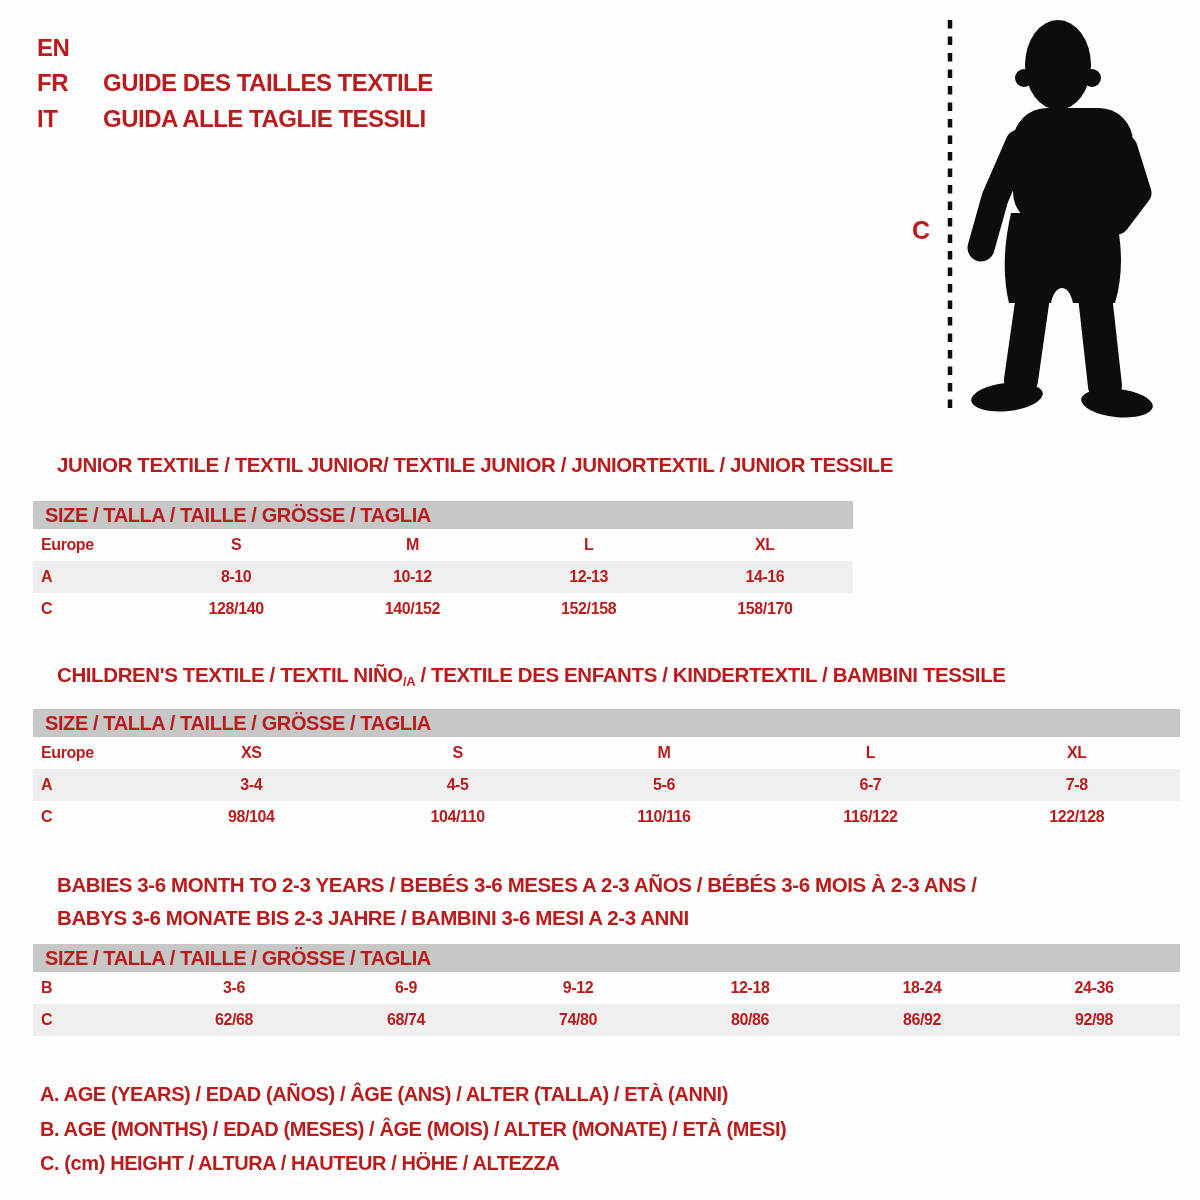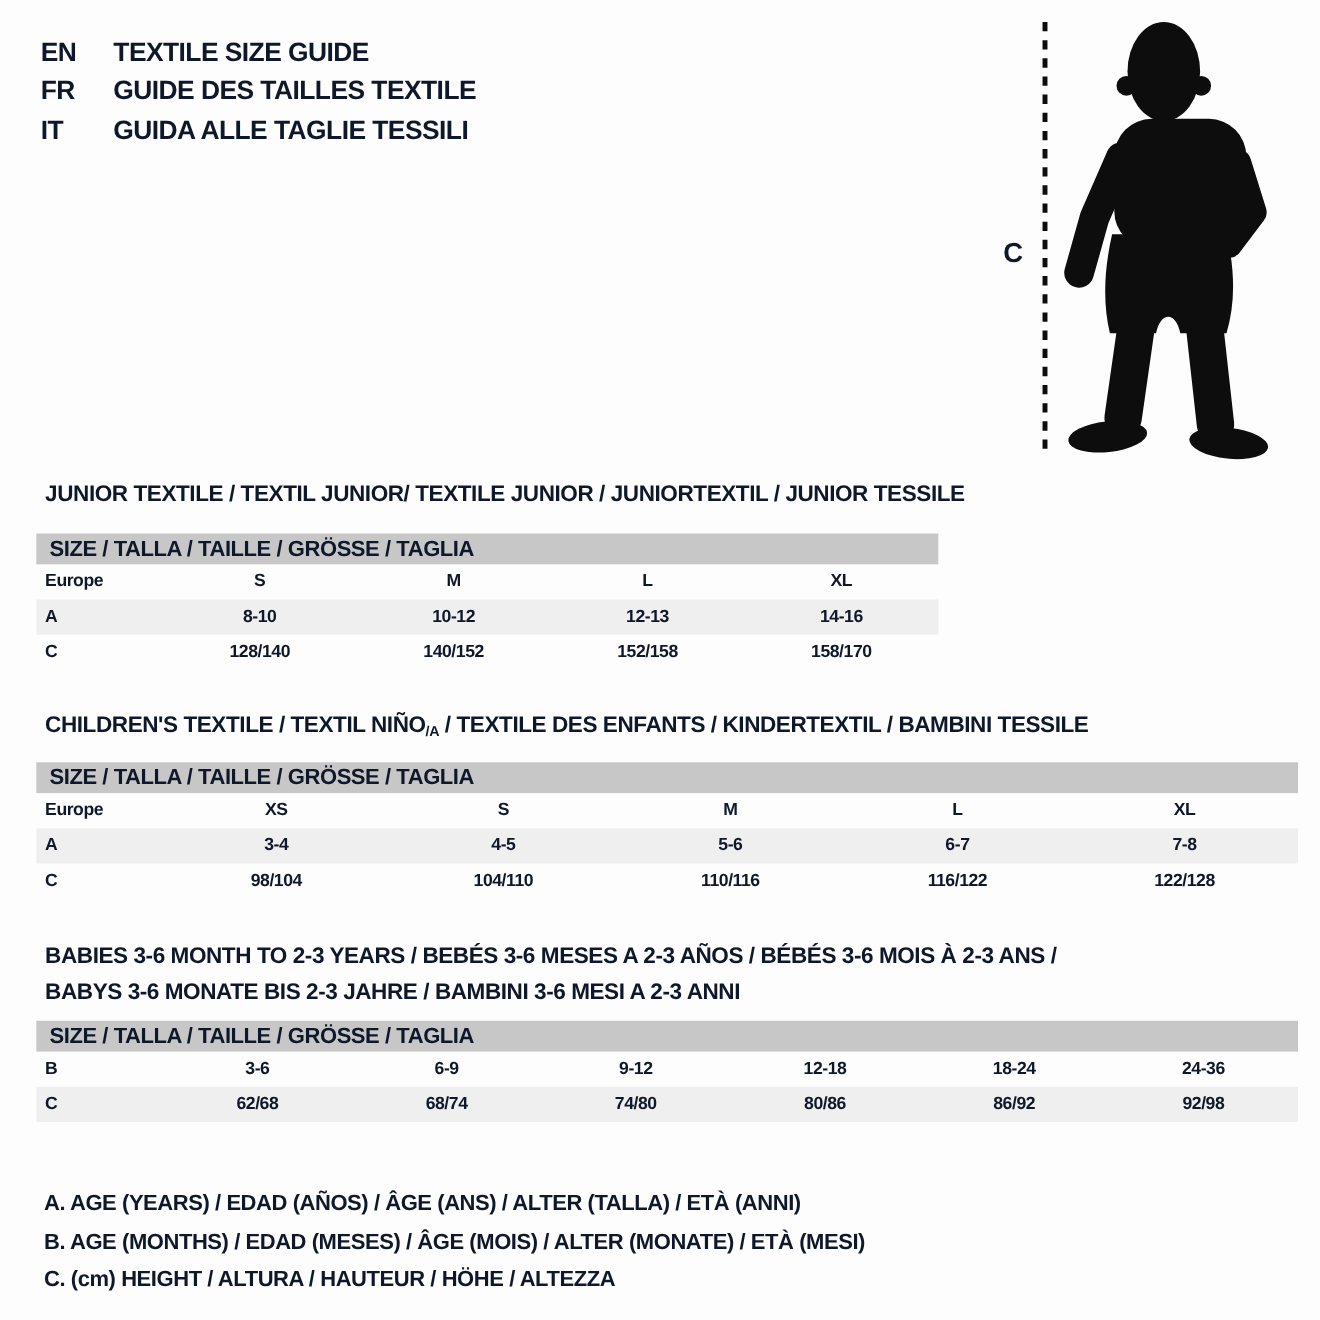--- a/index.html
+++ b/index.html
@@ -1,53 +1,52 @@
 <!DOCTYPE html>
 <html><head>
 <meta charset="utf-8">
 <style>
   html,body{margin:0;padding:0;background:#ffffff;}
   .page{
     position:relative;width:1200px;height:1200px;background:#fdfdfd;
-    font-family:"Liberation Sans",sans-serif;color:#0f172a;overflow:hidden;
+    font-family:"Liberation Sans",sans-serif;color:#b91c1c;overflow:hidden;
     font-weight:bold;
   }
   
   .lang-header{position:absolute;left:37px;top:30px;}
   .lang-row{display:flex;height:35.5px;align-items:center;font-size:24px;letter-spacing:-0.5px;white-space:nowrap;}
   .lang-code{width:66px;flex:0 0 66px;}
   
   .figure-svg{position:absolute;left:903px;top:8px;}
   .c-label{position:absolute;left:906px;top:216px;width:30px;text-align:center;font-size:25px;}
   
-  .section-title{position:absolute;margin:1px;font-size:20.5px;letter-spacing:-0.4px;white-space:nowrap;font-weight:bold;}
+  .section-title{position:absolute;margin:17px;font-size:20.5px;letter-spacing:-0.4px;white-space:nowrap;font-weight:bold;}
   .sub-a{font-size:13px;position:relative;top:4px;}
   
-  .size-table{position:absolute;}
+  .size-table{position:absolute;margin-top:16px;}
   .size-table .bar{
     height:28px;background:#c7c7c7;display:flex;align-items:center;
     padding-left:12px;font-size:20px;letter-spacing:-0.4px;
   }
   .size-table .trow{display:grid;height:32px;align-items:center;font-size:16px;letter-spacing:-0.4px;}
   .size-table .trow.shaded{background:#f0efef;}
   .size-table .label-cell{padding-left:8px;text-align:left;}
   .size-table .val-cell{text-align:center;}
   
   .legend{position:absolute;left:40px;top:1077px;}
   .legend-line{line-height:34.5px;font-size:20px;letter-spacing:-0.4px;white-space:nowrap;}
 </style>
 </head>
 <body>
 
 <div class="page">
 
   <div class="lang-header">
     <div class="lang-row">
       <span class="lang-code">EN</span>
-      <span class="lang-title">TEXTILE SIZE GUIDE</span>
     </div>
     <div class="lang-row">
       <span class="lang-code">FR</span>
       <span class="lang-title">GUIDE DES TAILLES TEXTILE</span>
     </div>
     <div class="lang-row">
       <span class="lang-code">IT</span>
       <span class="lang-title">GUIDA ALLE TAGLIE TESSILI</span>
     </div>
   </div>

